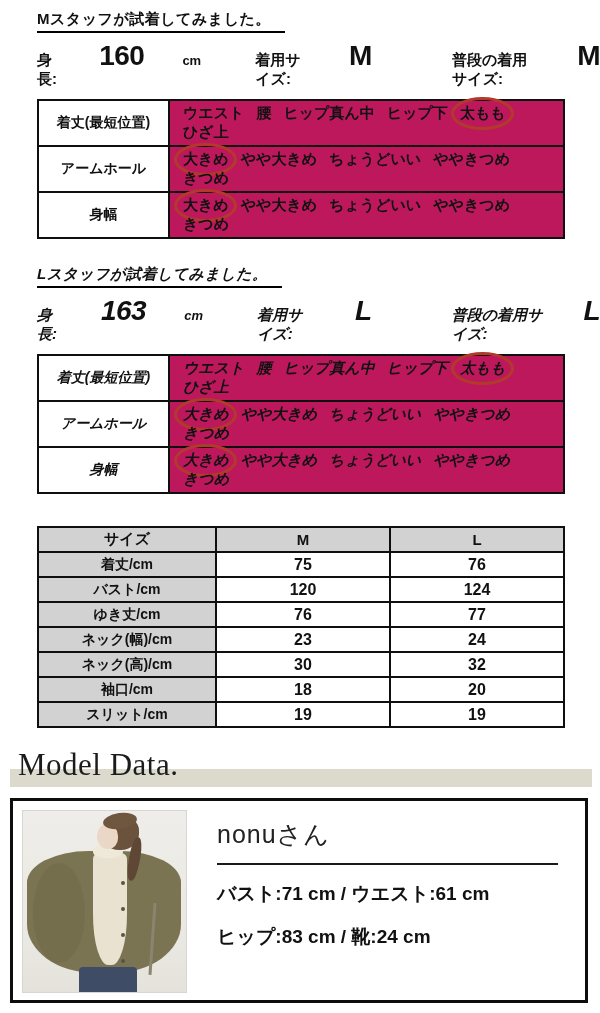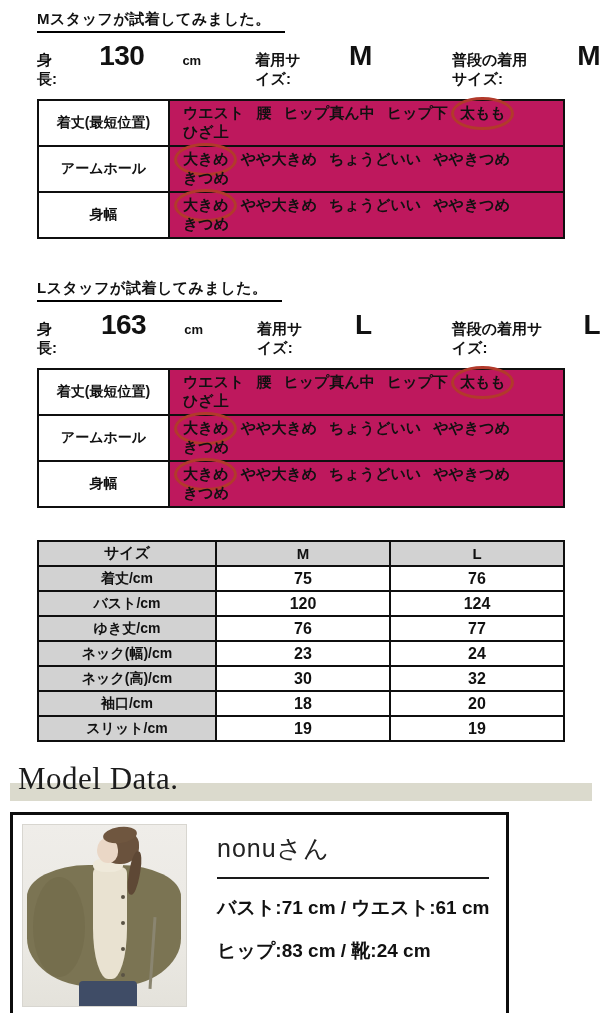--- a/index.html
+++ b/index.html
@@ -11,21 +11,21 @@
   *{box-sizing:border-box;}
   html,body{margin:0;padding:0;}
   body{
     width:600px;height:1013px;overflow:hidden;background:#ffffff;color:#111;
     font-family:"Liberation Sans","DejaVu Sans",sans-serif;
   }
   .page{padding-top:10px;}
 
   
   .staff{margin-left:37px;}
-  .staff + .staff{margin-top:40px;}
+  .staff + .staff{margin-top:26px;font-style:italic;}
   .staff-heading{
     display:inline-block;font-size:15px;font-weight:800;margin:0;
     border-bottom:2px solid #000;padding:0 14px 2px 0;letter-spacing:.5px;
   }
   .stats{display:flex;align-items:baseline;margin:9px 0 10px;gap:38px;}
   .stat-label{font-size:15px;font-weight:800;}
   .stat-big{font-size:28px;font-weight:800;line-height:1;letter-spacing:-.5px;}
   .stat-unit{font-size:13px;font-weight:800;}
   .gap1{margin-left:16px;}
   .gap2{margin-left:42px;}
@@ -59,21 +59,21 @@
   
   .model-heading-wrap{position:relative;margin:16px 0 0 10px;width:582px;height:44px;}
   .model-band{position:absolute;left:0;right:0;top:25px;height:18px;background:var(--band);}
   .model-heading{
     position:relative;font-family:"Liberation Serif","DejaVu Serif",serif;
     font-size:31px;line-height:42px;color:#1c1c1c;padding-left:8px;letter-spacing:.5px;
   }
 
   
   .model-box{
-    margin:10px 0 0 10px;width:499px;height:205px;border:3px solid #0d0d0d;
+    margin:10px 0 0 10px;width:578px;height:205px;border:3px solid #0d0d0d;
     display:flex;padding:9px;background:#fff;
   }
   .model-photo{
     position:relative;width:165px;height:183px;flex:none;overflow:hidden;
     background:linear-gradient(180deg,#efede9 0%,#eae8e2 70%,#e4e2db 100%);
     border:1px solid #d8d6d0;
   }
   .model-photo div{position:absolute;}
   .ph-hair-back{left:78px;top:5px;width:38px;height:34px;background:#6a523d;border-radius:55% 45% 50% 50%;}
   .ph-ponytail{left:106px;top:26px;width:11px;height:44px;background:#5e4835;border-radius:45%;transform:rotate(10deg);}
@@ -93,21 +93,21 @@
   .model-line{font-size:19px;font-weight:800;margin-bottom:17px;white-space:nowrap;}
 </style>
 </head>
 <body>
 
 <div class="page">
 
   <div id="staff-sections">
       <section class="staff"><h2 class="staff-heading">Mスタッフが試着してみました。</h2><div class="stats">
           <span class="stat-label">身長:</span>
-          <span class="stat-big">130</span>
+          <span class="stat-big">160</span>
           <span class="stat-unit">cm</span>
           <span class="stat-label gap1">着用サイズ:</span>
           <span class="stat-big">M</span>
           <span class="stat-label gap2">普段の着用サイズ:</span>
           <span class="stat-big">M</span>
         </div><table class="fit">
           <tbody>
             <tr>
               <th>着丈(最短位置)</th>
               <td><span class="opt">ウエスト</span><span class="opt">腰</span><span class="opt">ヒップ真ん中</span><span class="opt">ヒップ下</span><span class="opt circled">太もも</span><span class="opt">ひざ上</span></td>

